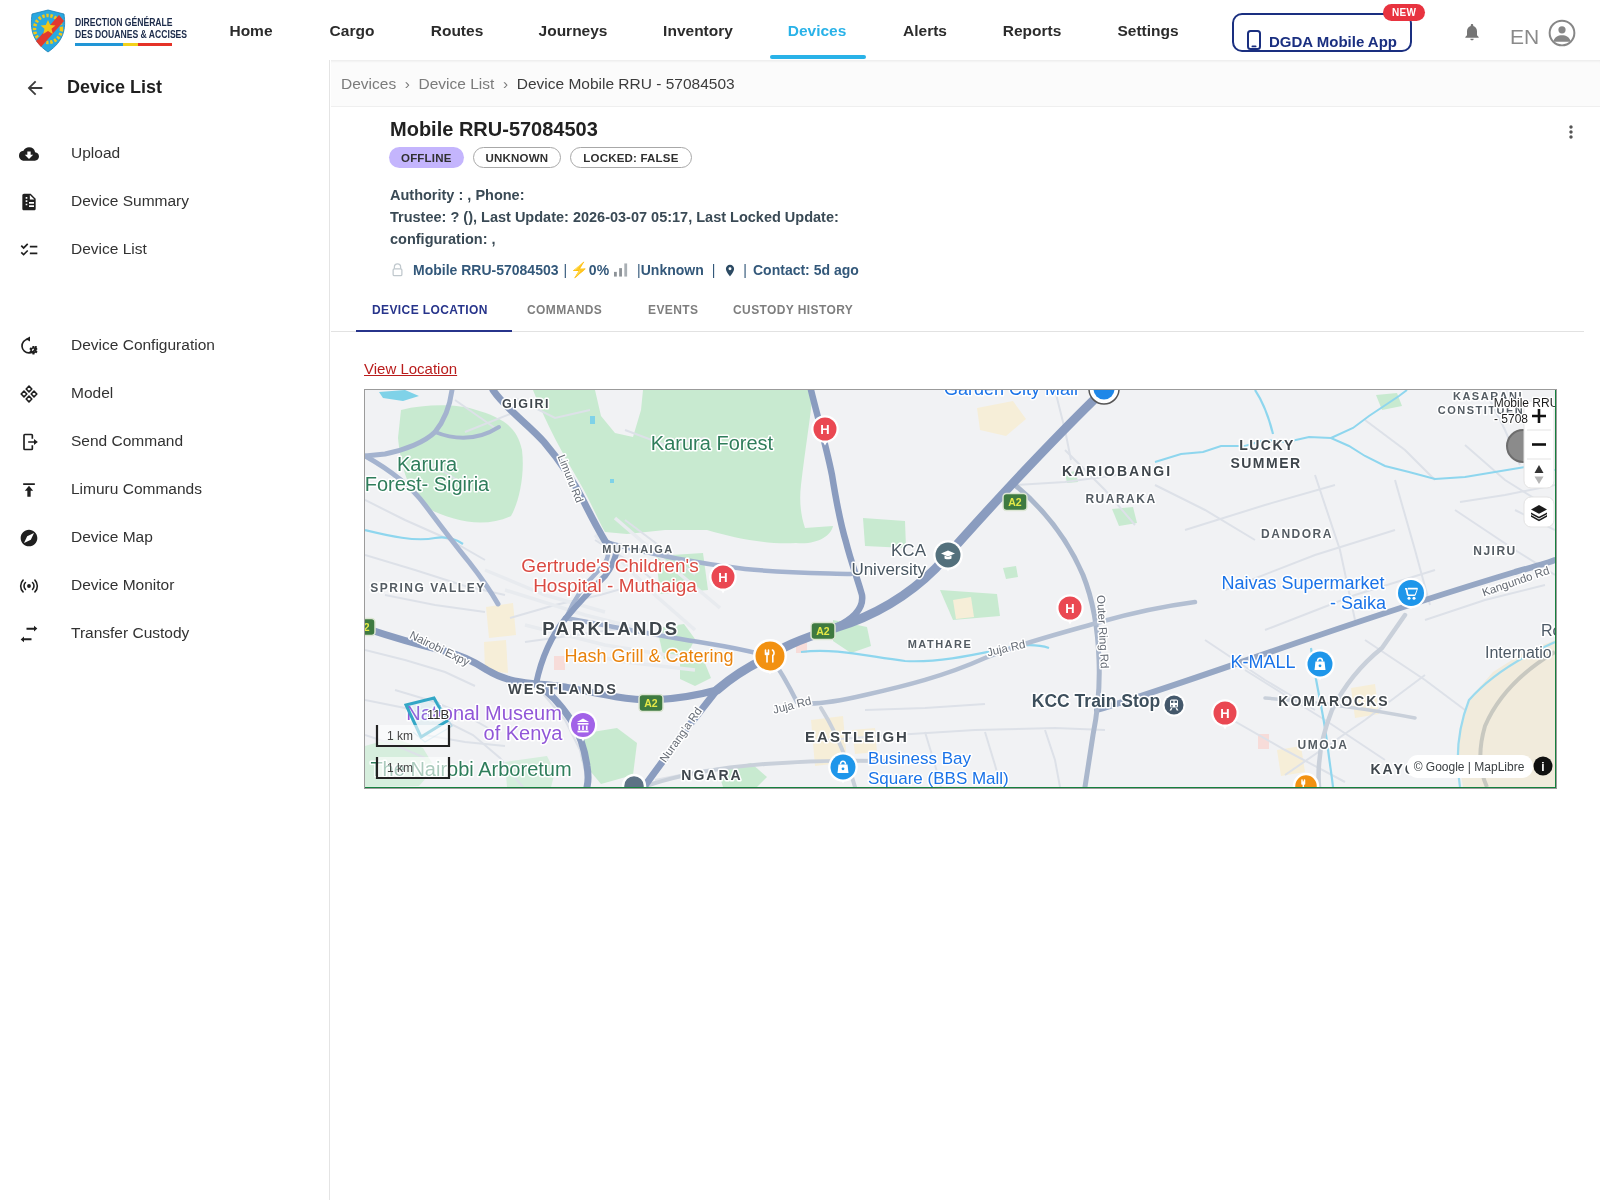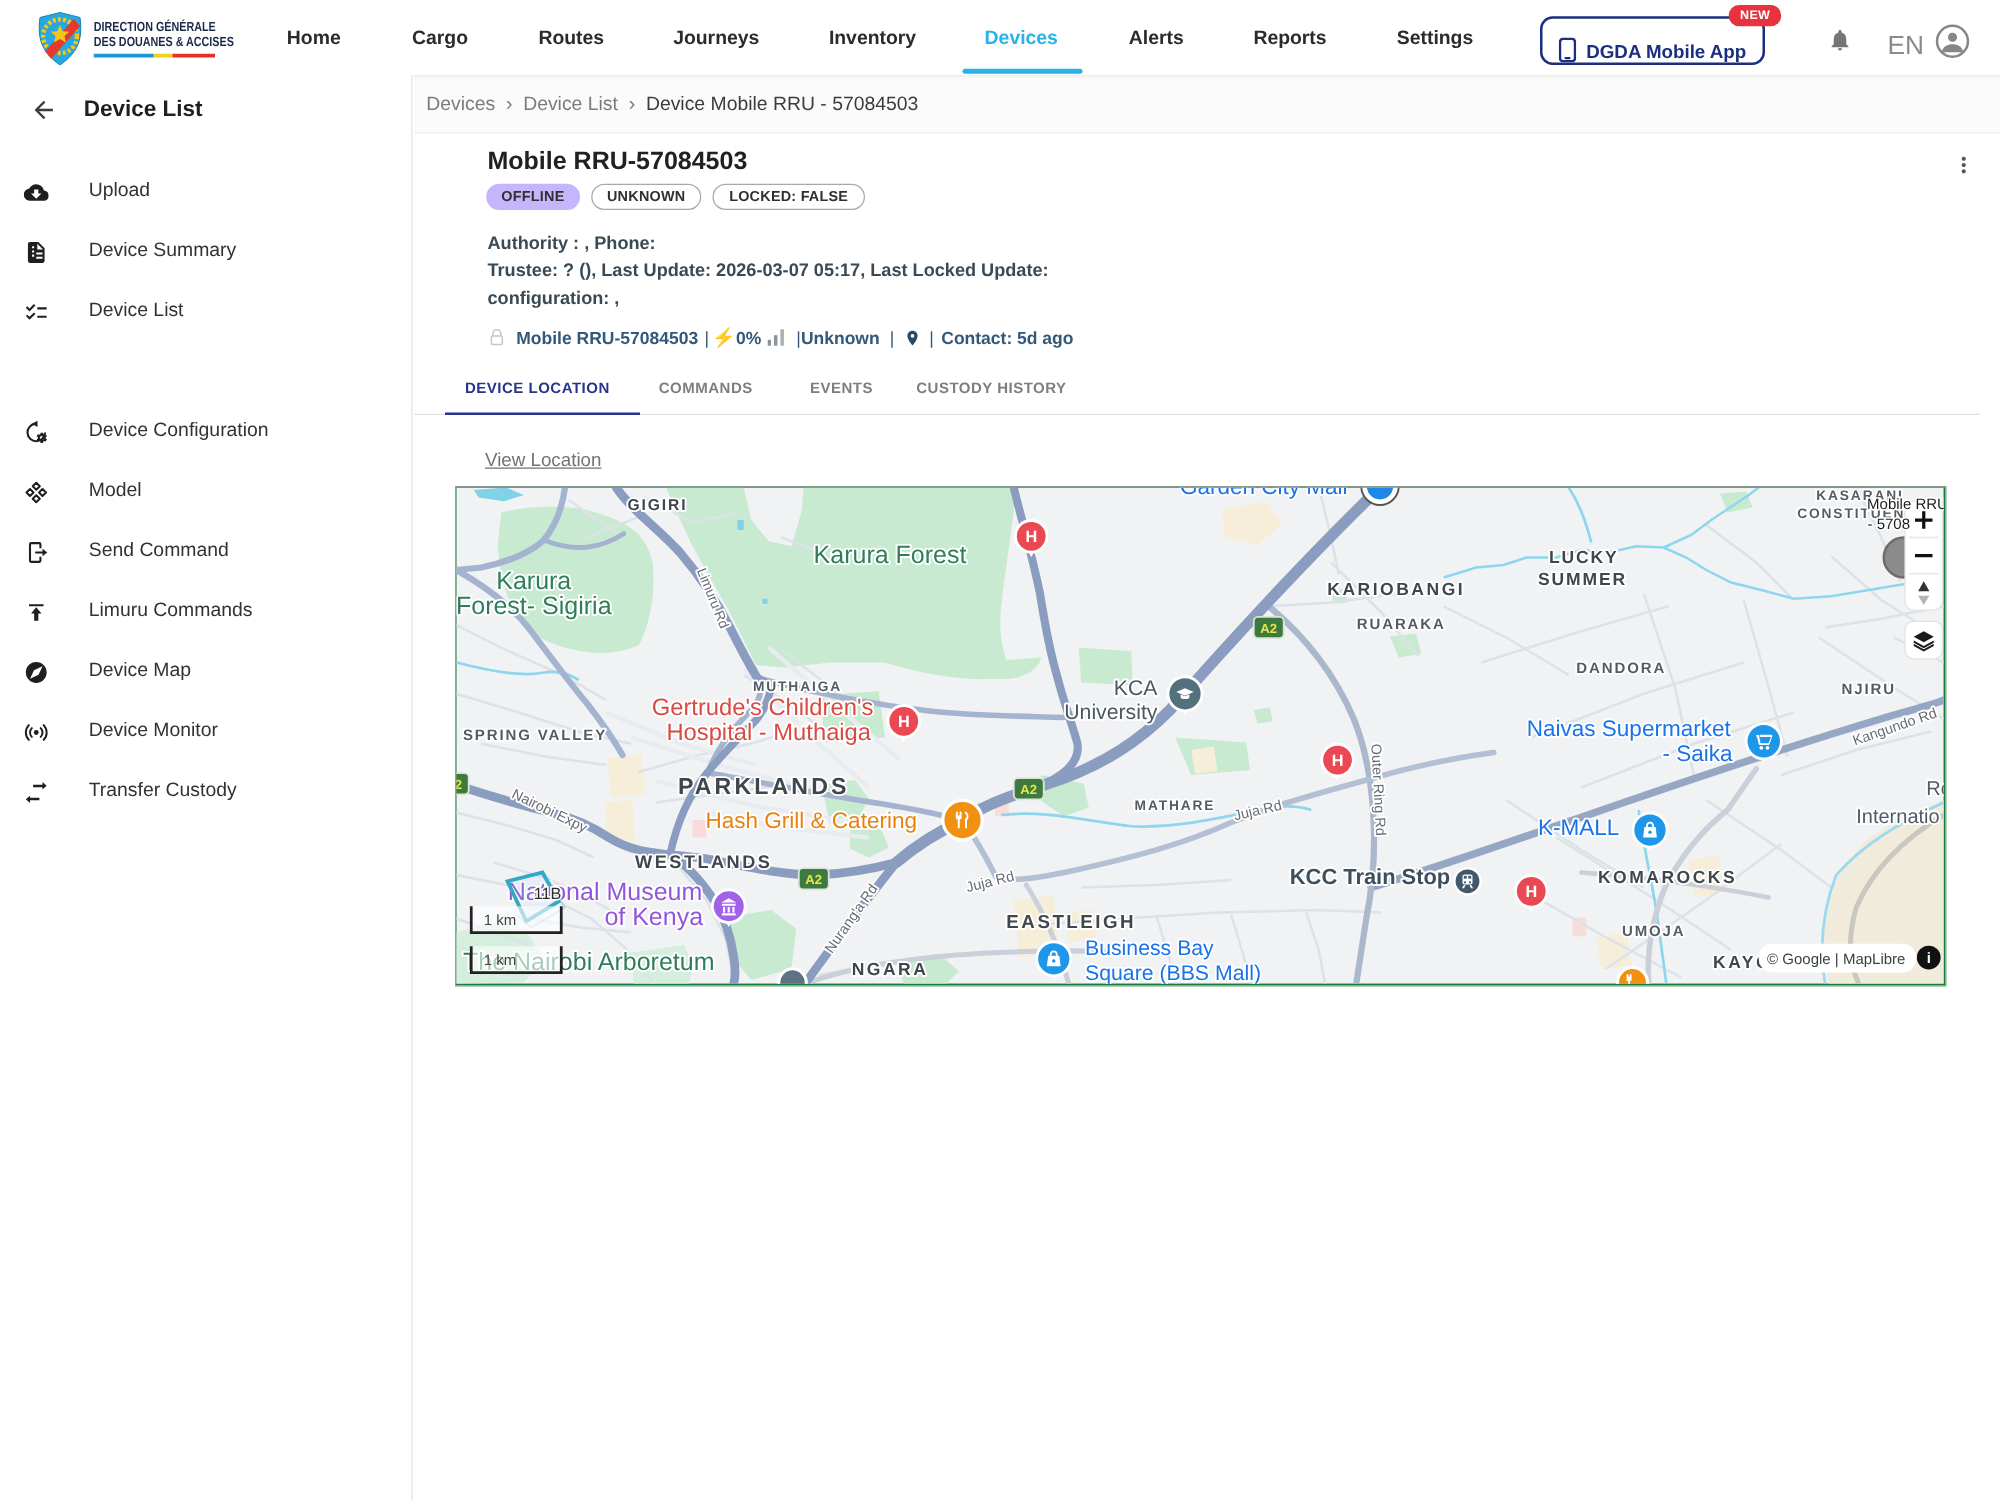--- a/index.html
+++ b/index.html
@@ -38,21 +38,21 @@
 .chip { height:21px; border-radius:11px; font-size:11.5px; font-weight:bold; color:#303030; display:flex; align-items:center; padding:0 12px; margin-right:9px; letter-spacing:0.2px; }
 .chip.fill { background:#c4b5fd; }
 .chip.out { border:1px solid #a8a8a8; }
 .infoline { position:absolute; left:59px; font-size:14.5px; font-weight:bold; color:#3a4a55; }
 .devrow { position:absolute; left:59px; top:201px; font-size:14px; font-weight:bold; color:#33587a; display:flex; align-items:center; }
 .devrow .sep { color:#33587a; margin:0 7px; font-weight:normal; }
 .tabs { position:absolute; left:0px; top:232px; width:1253px; height:40px; border-bottom:1px solid #e2e2e2; }
 .tab { position:absolute; top:11px; font-size:12px; font-weight:bold; letter-spacing:0.4px; color:#7e7e7e; }
 .tab.active { color:#27348b; }
 .tab-underline { position:absolute; left:25px; top:37.5px; width:156px; height:2.5px; background:#27348b; }
-.viewloc { position:absolute; left:33px; top:300px; font-size:15px; color:#737373; text-decoration:underline;margin-left:24px; }
+.viewloc { position:absolute; left:33px; top:300px; font-size:15px; color:#b91c1c; text-decoration:underline; }
 .mapwrap { position:absolute; left:33px; top:329px; width:1193px; height:400px; border:1.5px solid #9b9b9b; overflow:hidden; background:#15803d; }
 </style>
 </head>
 <body>
 
 <div class="topnav">
   <div class="logo">
     <svg width="40" height="44" viewBox="0 0 40 44">
       <path d="M20 1 L36 5 C38 20 36 32 20 43 C4 32 2 20 4 5 Z" fill="#29a8e0" stroke="#1b7fb5" stroke-width="0.8"></path>
       <circle cx="20" cy="20" r="13.5" fill="none" stroke="#f2c718" stroke-width="3.5" stroke-dasharray="2.4 1.7"></circle>

